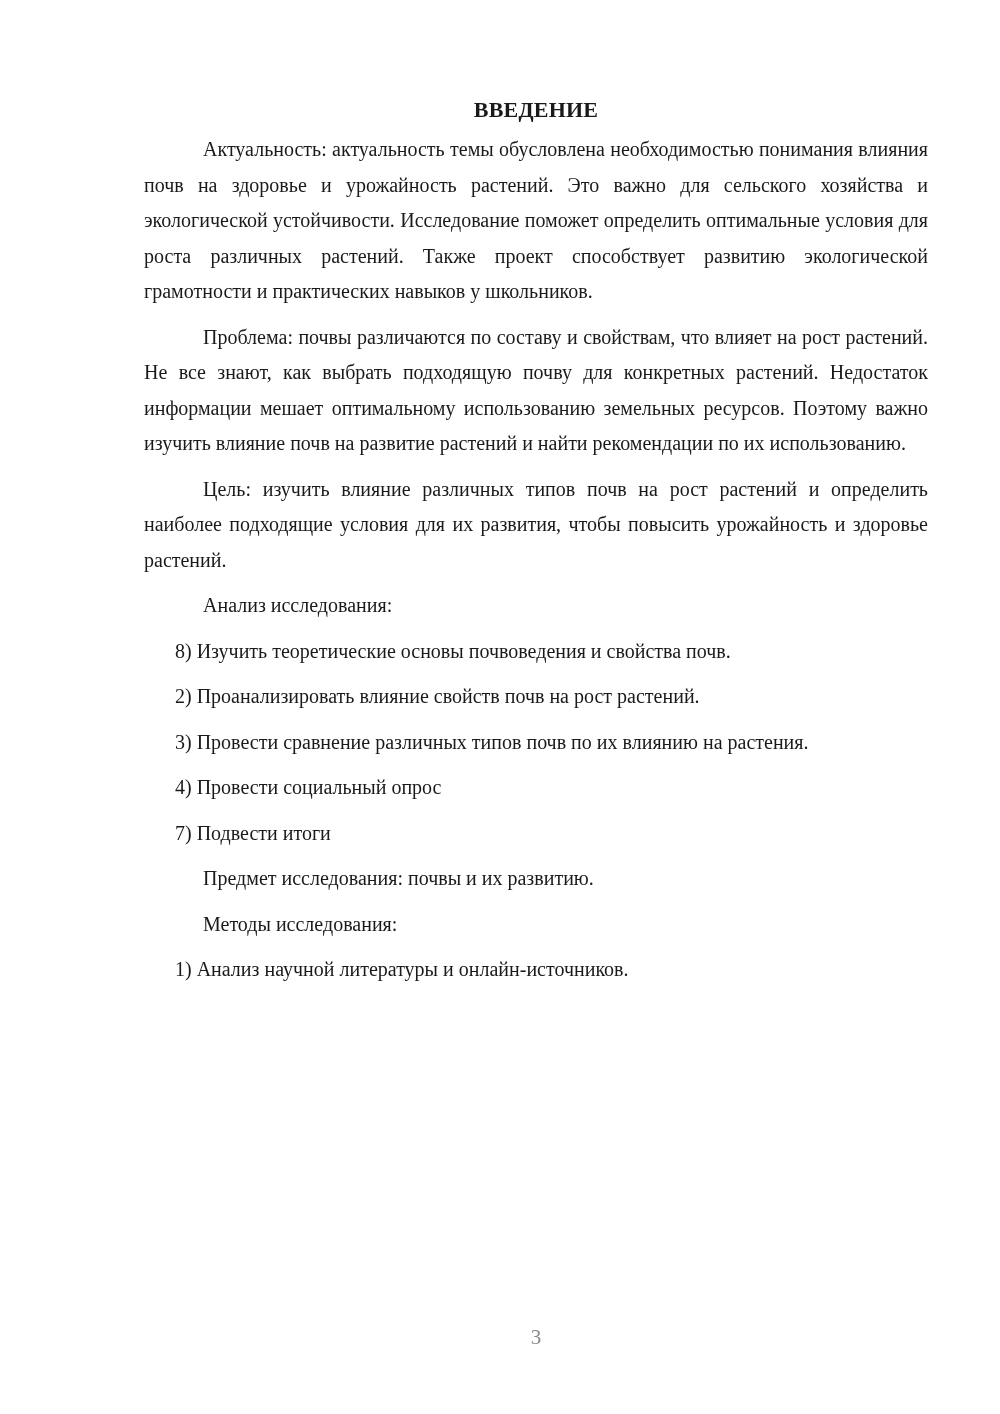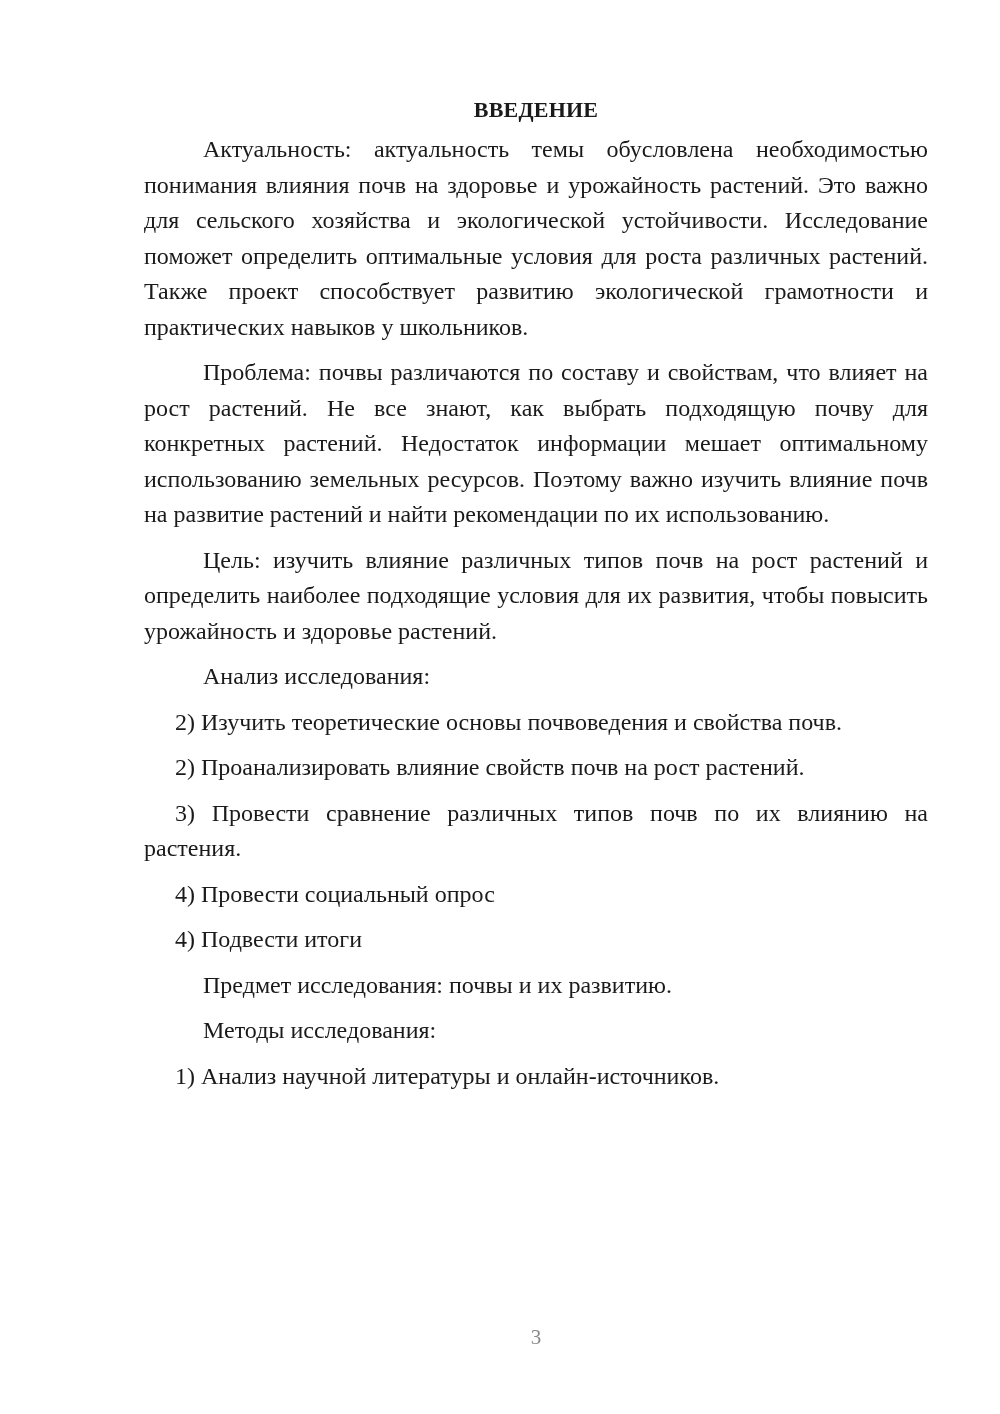--- a/index.html
+++ b/index.html
@@ -32,21 +32,21 @@
     .title {
       text-align: center;
       font-weight: bold;
       font-size: 22px;
       line-height: 36px;
       margin: 0 0 4px 0;
       letter-spacing: 0.2px;
     }
     p {
       margin: 0;
-      font-size: 24px;
+      font-size: 20px;
       line-height: 35.5px;
       text-align: justify;
       text-align-last: left;
     }
     .para { text-indent: 59px; margin-bottom: 10px; }
     .para-tight { text-indent: 59px; margin-bottom: 10px; }
     .list-item { text-indent: 31px; margin-bottom: 10px; }
     .page-number {
       position: absolute;
       left: 0;
@@ -66,25 +66,25 @@
 
     <p class="para">Актуальность: актуальность темы обусловлена необходимостью понимания влияния почв на здоровье и урожайность растений. Это важно для сельского хозяйства и экологической устойчивости. Исследование поможет определить оптимальные условия для роста различных растений. Также проект способствует развитию экологической грамотности и практических навыков у школьников.</p>
 
     <p class="para">Проблема: почвы различаются по составу и свойствам, что влияет на рост растений. Не все знают, как выбрать подходящую почву для конкретных растений. Недостаток информации мешает оптимальному использованию земельных ресурсов. Поэтому важно изучить влияние почв на развитие растений и найти рекомендации по их использованию.</p>
 
     <p class="para">Цель: изучить влияние различных типов почв на рост растений и определить наиболее подходящие условия для их развития, чтобы повысить урожайность и здоровье растений.</p>
 
     <p class="para-tight">Анализ исследования:</p>
 
     <div>
-      <p class="list-item">2) Изучить теоретические основы почвоведения и свойства почв.</p>
+      <p class="list-item">8) Изучить теоретические основы почвоведения и свойства почв.</p>
       <p class="list-item">2) Проанализировать влияние свойств почв на рост растений.</p>
       <p class="list-item">3) Провести сравнение различных типов почв по их влиянию на растения.</p>
       <p class="list-item">4) Провести социальный опрос</p>
-      <p class="list-item">4) Подвести итоги</p>
+      <p class="list-item">7) Подвести итоги</p>
     </div>
 
 
     <p class="para">Предмет исследования: почвы и их развитию.</p>
 
 
     <p class="para-tight">Методы исследования:</p>
 
     <div>
       <p class="list-item">1) Анализ научной литературы и онлайн-источников.</p>

